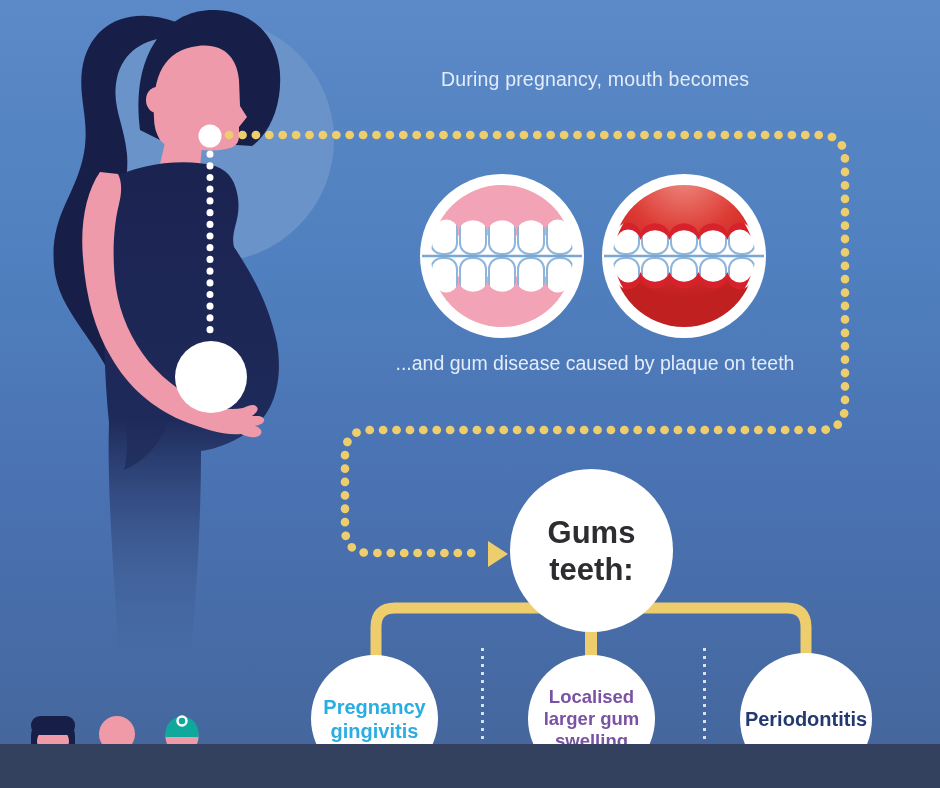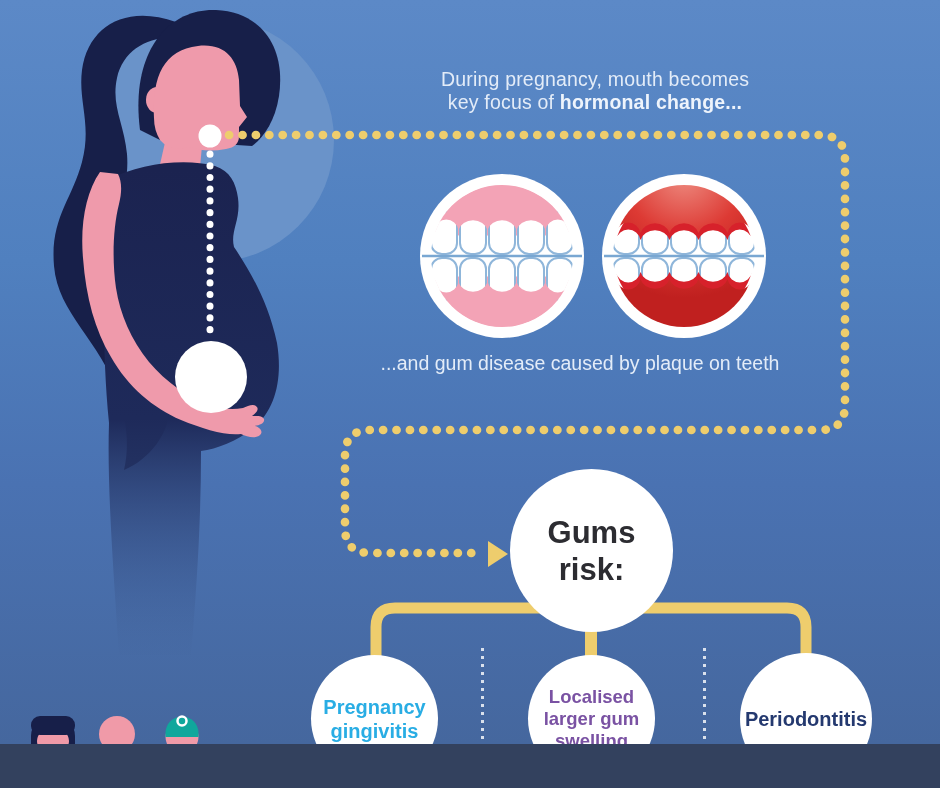--- a/index.html
+++ b/index.html
@@ -5,21 +5,21 @@
   html,body{margin:0;padding:0;background:#33415e;}
   #stage{
     position:relative;width:940px;height:744px;overflow:hidden;
     font-family:"Liberation Sans","DejaVu Sans",sans-serif;
     background:linear-gradient(180deg,#5c89c7 0%,#5080bf 35%,#4a72b2 65%,#45679e 100%);
   }
   .abs{position:absolute;}
   .centered-text{text-align:center;color:#e3ecf8;}
   #header-text{left:370px;top:68px;width:450px;font-size:19.5px;line-height:23px;letter-spacing:.2px;}
   #header-text .emph{font-weight:700;color:#eef4fc;}
-  #caption-text{left:340px;top:352px;width:480px;font-size:19.5px;line-height:23px;}
+  #caption-text{left:355px;top:352px;width:480px;font-size:19.5px;line-height:23px;}
   .white-circle{
     position:absolute;background:#ffffff;border-radius:50%;
     display:flex;flex-direction:column;align-items:center;justify-content:center;
     text-align:right;box-sizing:border-box;
   }
   #hub-circle{left:510px;top:469px;width:163px;height:163px;
     font-size:31px;line-height:37px;font-weight:800;color:#2c2c31;}
   .risk-circle{font-weight:700;}
   #risk-1{left:311px;top:655px;width:127px;height:127px;font-size:20px;line-height:24px;}
   #risk-2{left:528px;top:655px;width:127px;height:127px;font-size:18.5px;line-height:22px;}
@@ -74,21 +74,20 @@
       C 233 410 222 409 212 406 C 188 398 166 382 149 362
       C 131 340 120 314 116 288 C 112 260 113 228 119 204
       C 122 192 122 182 118 174 Z"></path>
     <circle cx="211" cy="377" r="36" fill="#ffffff"></circle>
     <path d="M 210 154 V 336" stroke="#ffffff" stroke-width="7" fill="none" stroke-linecap="round" stroke-dasharray="0.2 11.5"></path>
     <circle cx="210" cy="136" r="11.5" fill="#ffffff"></circle>
   </svg>
 
   <div class="abs centered-text" id="header-text">
     <div>During pregnancy, mouth becomes</div>
-    <div><span>key focus of </span><span class="emph">hormonal change...</span></div>
   </div>
 
   <svg class="abs" style="left:0;top:0" width="940" height="788" viewBox="0 0 940 788">
     <path d="M 229 135 H 820 Q 845 135 845 160 V 405 Q 845 430 820 430 H 370 Q 345 430 345 455 V 528 Q 345 553 370 553 H 482" fill="none" stroke="#eecd6d" stroke-width="8.6" stroke-linecap="round" stroke-dasharray="0.2 13.2"></path>
     <polygon points="488,541 488,567 508,554" fill="#eecd6d"></polygon>
   </svg>
 
   <svg class="abs" style="left:419px;top:173px" width="166" height="166" viewBox="-83 -83 166 166">
     <circle r="82" fill="#ffffff"></circle>
     <clipPath id="clipA">
@@ -184,21 +183,21 @@
   <svg class="abs" style="left:330px;top:595px" width="530" height="193" viewBox="330 595 530 193">
     <path d="M 376 788 V 627 Q 376 608 395 608 H 787 Q 806 608 806 627 V 788" fill="none" stroke="#eecd6d" stroke-width="11"></path>
     <path d="M 591 620 V 788" fill="none" stroke="#eecd6d" stroke-width="12"></path>
   </svg>
 
   <div class="dot-divider" style="left:481px"></div>
   <div class="dot-divider" style="left:703px"></div>
 
   <div class="white-circle" id="hub-circle">
     <div>Gums</div>
-    <div>risk:</div>
+    <div>teeth:</div>
   </div>
 
   <div class="white-circle risk-circle" id="risk-1" style="color: rgb(41, 173, 228);">
     <div>Pregnancy</div>
     <div>gingivitis</div>
   </div>
   <div class="white-circle risk-circle" id="risk-3" style="color: rgb(36, 57, 111);">
     <div>Periodontitis</div>
   </div>
   <div class="white-circle risk-circle" id="risk-2" style="color: rgb(122, 82, 163);">

